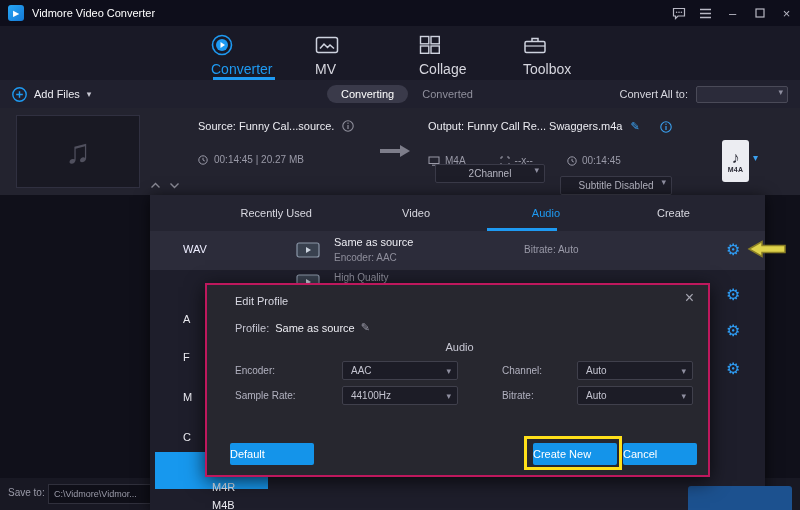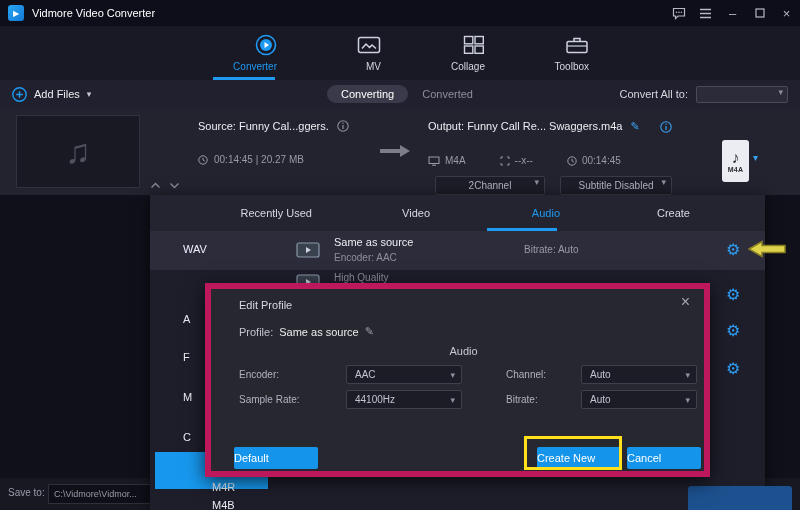--- a/index.html
+++ b/index.html
@@ -7,21 +7,21 @@
 .app{position:relative;width:800px;height:510px;background:#14141e;overflow:hidden;font-family:"Liberation Sans",sans-serif;color:#e8e8ee}
 .a{position:absolute}
 
 .titlebar{left:0;top:0;width:800px;height:26px;background:#0e0e1b;display:flex;align-items:center;z-index:3}
 .applogo{width:16px;height:16px;margin-left:8px;border-radius:3px;background:linear-gradient(135deg,#27a6f5,#1479d6);display:flex;align-items:center;justify-content:center;color:#fff;font-size:8px;flex:0 0 auto}
 .wtitle{margin-left:8px;font-size:11px;color:#fff;white-space:nowrap}
 .tbicons{margin-left:auto;display:flex;align-items:center;height:100%}
 .tbic{width:27px;height:26px;display:flex;align-items:center;justify-content:center;color:#b8b8c4;font-size:13px}
 
 .nav{left:0;top:26px;width:800px;height:54px;background:#191926;display:flex;justify-content:center;gap:38px;z-index:2}
-.navtab{position:relative;width:66px;display:flex;flex-direction:column;align-items:flex-end;padding-top:8px;gap:5px;font-size:10px;color:#d6d6de}
+.navtab{position:relative;width:66px;display:flex;flex-direction:column;align-items:flex-start;padding-top:8px;gap:5px;font-size:14px;color:#d6d6de}
 .navtab.active{color:#1e9af2}
 .navtab.active::after{content:"";position:absolute;bottom:0;left:2px;width:62px;height:3px;background:#1e9af2}
 
 .toolbar{left:0;top:80px;width:800px;height:28px;background:#20202e;display:flex;align-items:center;padding:0 12px;z-index:2}
 .addfiles{display:flex;align-items:center;gap:7px;font-size:11px;color:#ececf2}
 .centertabs{position:absolute;left:50%;transform:translateX(-50%);display:flex;align-items:center;gap:14px}
 .pill{background:#3a3a4a;border-radius:10px;padding:3px 14px;font-size:11px;color:#fff}
 .mutedtab{font-size:11px;color:#8f8f9c}
 .convall{margin-left:auto;display:flex;align-items:center;gap:8px;font-size:11px;color:#d6d6de}
 .dd{position:relative;width:92px;height:17px;background:#2b2b3a;border:1px solid #4a4a58;border-radius:2px}
@@ -49,21 +49,21 @@
 .ptabs{position:absolute;left:0;top:0;width:615px;height:36px;background:#242431}
 .ptab{position:absolute;top:0;height:36px;line-height:36px;text-align:right;font-size:11px;color:#d8d8e0;width:100px}
 .ptab.active{color:#1e9af2}
 .punderline{position:absolute;top:33px;height:3px;width:70px;background:#1e9af2}
 .wavrow{position:absolute;left:0;top:36px;width:615px;height:39px;background:#2c2c3a}
 .gear{position:absolute;font-size:16px;color:#2f9df4;line-height:16px}
 .ghost{position:absolute;font-size:11px;color:#ececf2}
 .g2{font-size:10px;color:#8f8f9c}
 .bluehl{position:absolute;left:5px;top:257px;width:113px;height:37px;background:#1798ee}
 
-.dialog{left:205px;top:283px;width:505px;height:194px;background:#27272f;border:6px solid #be185d;z-index:10;box-shadow:0 4px 18px rgba(0,0,0,.7)}
+.dialog{left:205px;top:283px;width:505px;height:194px;background:#27272f;border:2px solid #be185d;z-index:10;box-shadow:0 4px 18px rgba(0,0,0,.7)}
 .dtitle{position:absolute;left:28px;top:10px;font-size:11px;color:#d8d8e2}
 .dlgclose{position:absolute;right:14px;top:4px;font-size:16px;color:#a6a6b2}
 .profline{position:absolute;left:28px;top:36px;display:flex;align-items:center;gap:6px;font-size:11px}
 .sectitle{position:absolute;left:0;top:56px;width:505px;text-align:center;font-size:11px;color:#c8c8d4}
 .flabel{position:absolute;font-size:10px;color:#b2b2c0;line-height:19px}
 .fselect{position:absolute;width:116px;height:19px;background:#1c1c26;border:1px solid #40404c;border-radius:2px;font-size:10px;color:#c4c4d0;line-height:17px;padding:0 8px}
 .fselect .caret{position:absolute;right:6px;top:1px;font-size:9px;color:#8f8fa0}
 .btn{position:absolute;height:22px;background:#1494ea;border-radius:2px;color:#fff;font-size:11px;text-align:left;line-height:22px}
 
 .annrect{left:524px;top:436px;width:98px;height:34px;border:3px solid #ffe01a;z-index:12;background:transparent}
@@ -170,21 +170,21 @@
         <span class="caret">▾</span>
       </div>
     </div>
   </div>
 
   <div class="a filerow">
     <div class="thumb">
       <span>♫</span>
     </div>
     <div class="srcline" style="left:198px;top:12px">
-      <span>Source: Funny Cal...ggers.</span>
+      <span>Source: Funny Cal...source.</span>
       <span class="ic" style="color:#8f8f9c">
           <svg width="12" height="12" viewBox="0 0 12 12">
             <circle cx="6" cy="6" r="5.2" fill="none" stroke="currentColor" stroke-width="1.1"></circle>
             <rect x="5.4" y="5" width="1.2" height="4" fill="currentColor"></rect>
             <rect x="5.4" y="2.6" width="1.2" height="1.2" fill="currentColor"></rect>
           </svg>
         </span>
     </div>
     <div class="metatxt" style="left:198px;top:46px">
       <span class="ic">
@@ -245,21 +245,21 @@
       <span class="mini">
         <span class="ic">
             <svg width="10" height="10" viewBox="0 0 10 10">
               <circle cx="5" cy="5" r="4.2" fill="none" stroke="#9a9aa8"></circle>
               <path d="M5 2.8V5l1.8 1" fill="none" stroke="#9a9aa8"></path>
             </svg>
           </span>
         <span>00:14:45</span>
       </span>
     </div>
-    <div class="seldark" style="left:435px;top:68px;width:110px">
+    <div class="seldark" style="left:435px;top:56px;width:110px">
       <span>2Channel</span>
       <span class="caret">▾</span>
     </div>
     <div class="seldark" style="left:560px;top:68px;width:112px">
       <span>Subtitle Disabled</span>
       <span class="caret">▾</span>
     </div>
     <div class="fmticon">
       <span class="nt">♪</span>
       <span class="fl">M4A</span>

